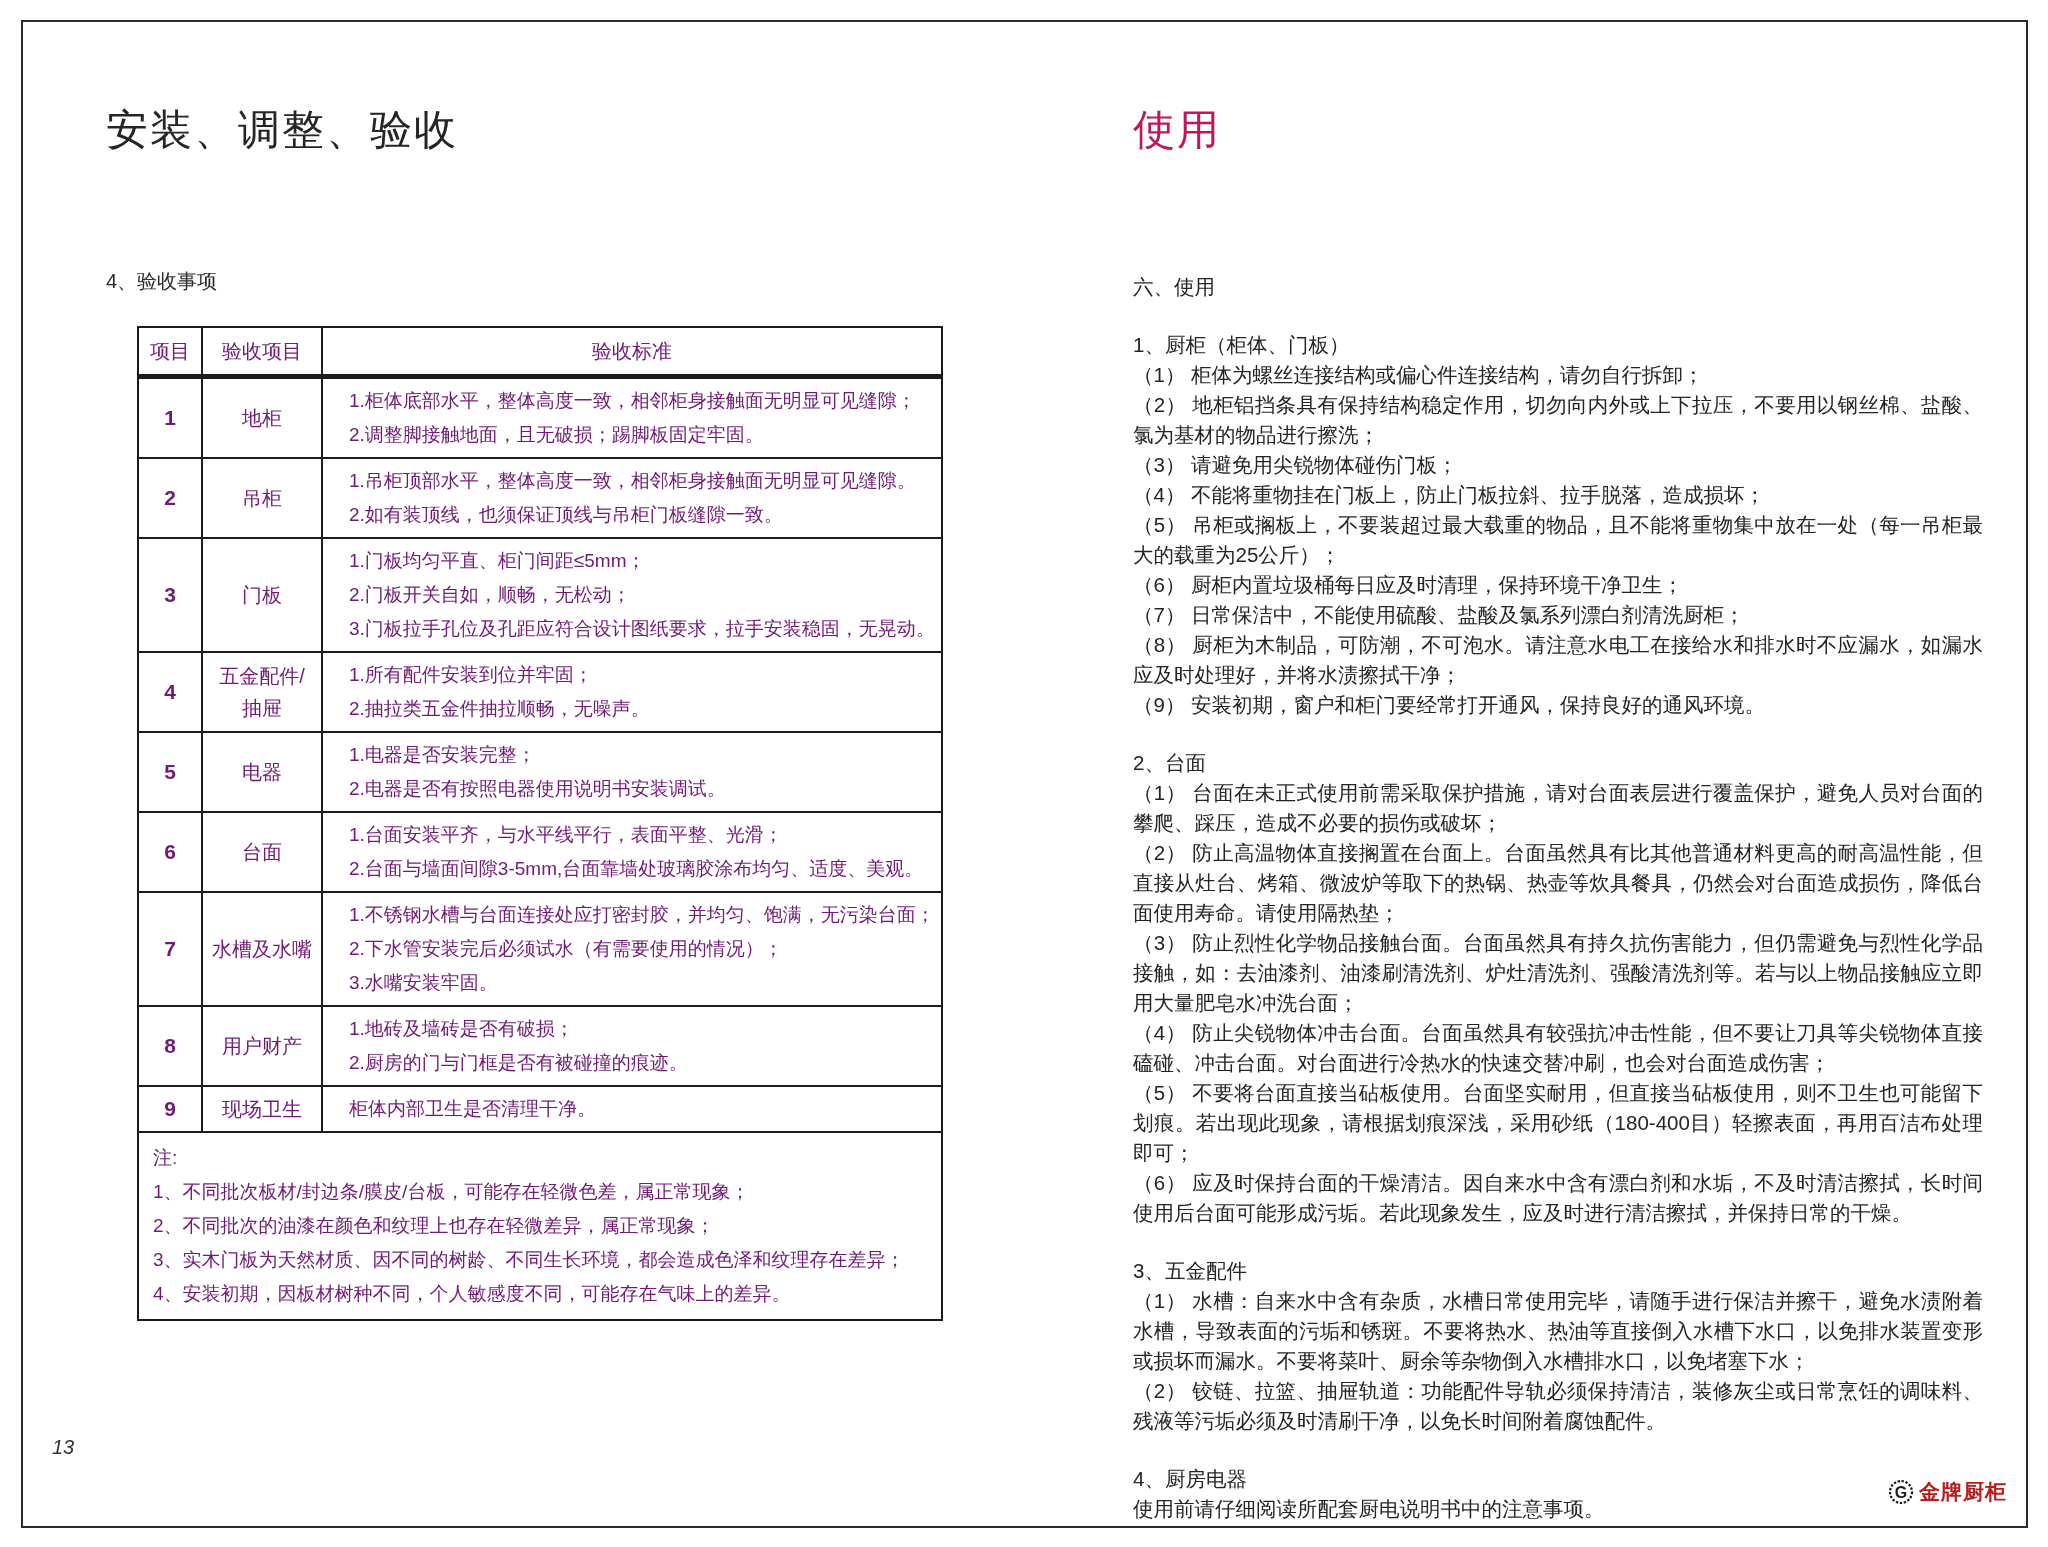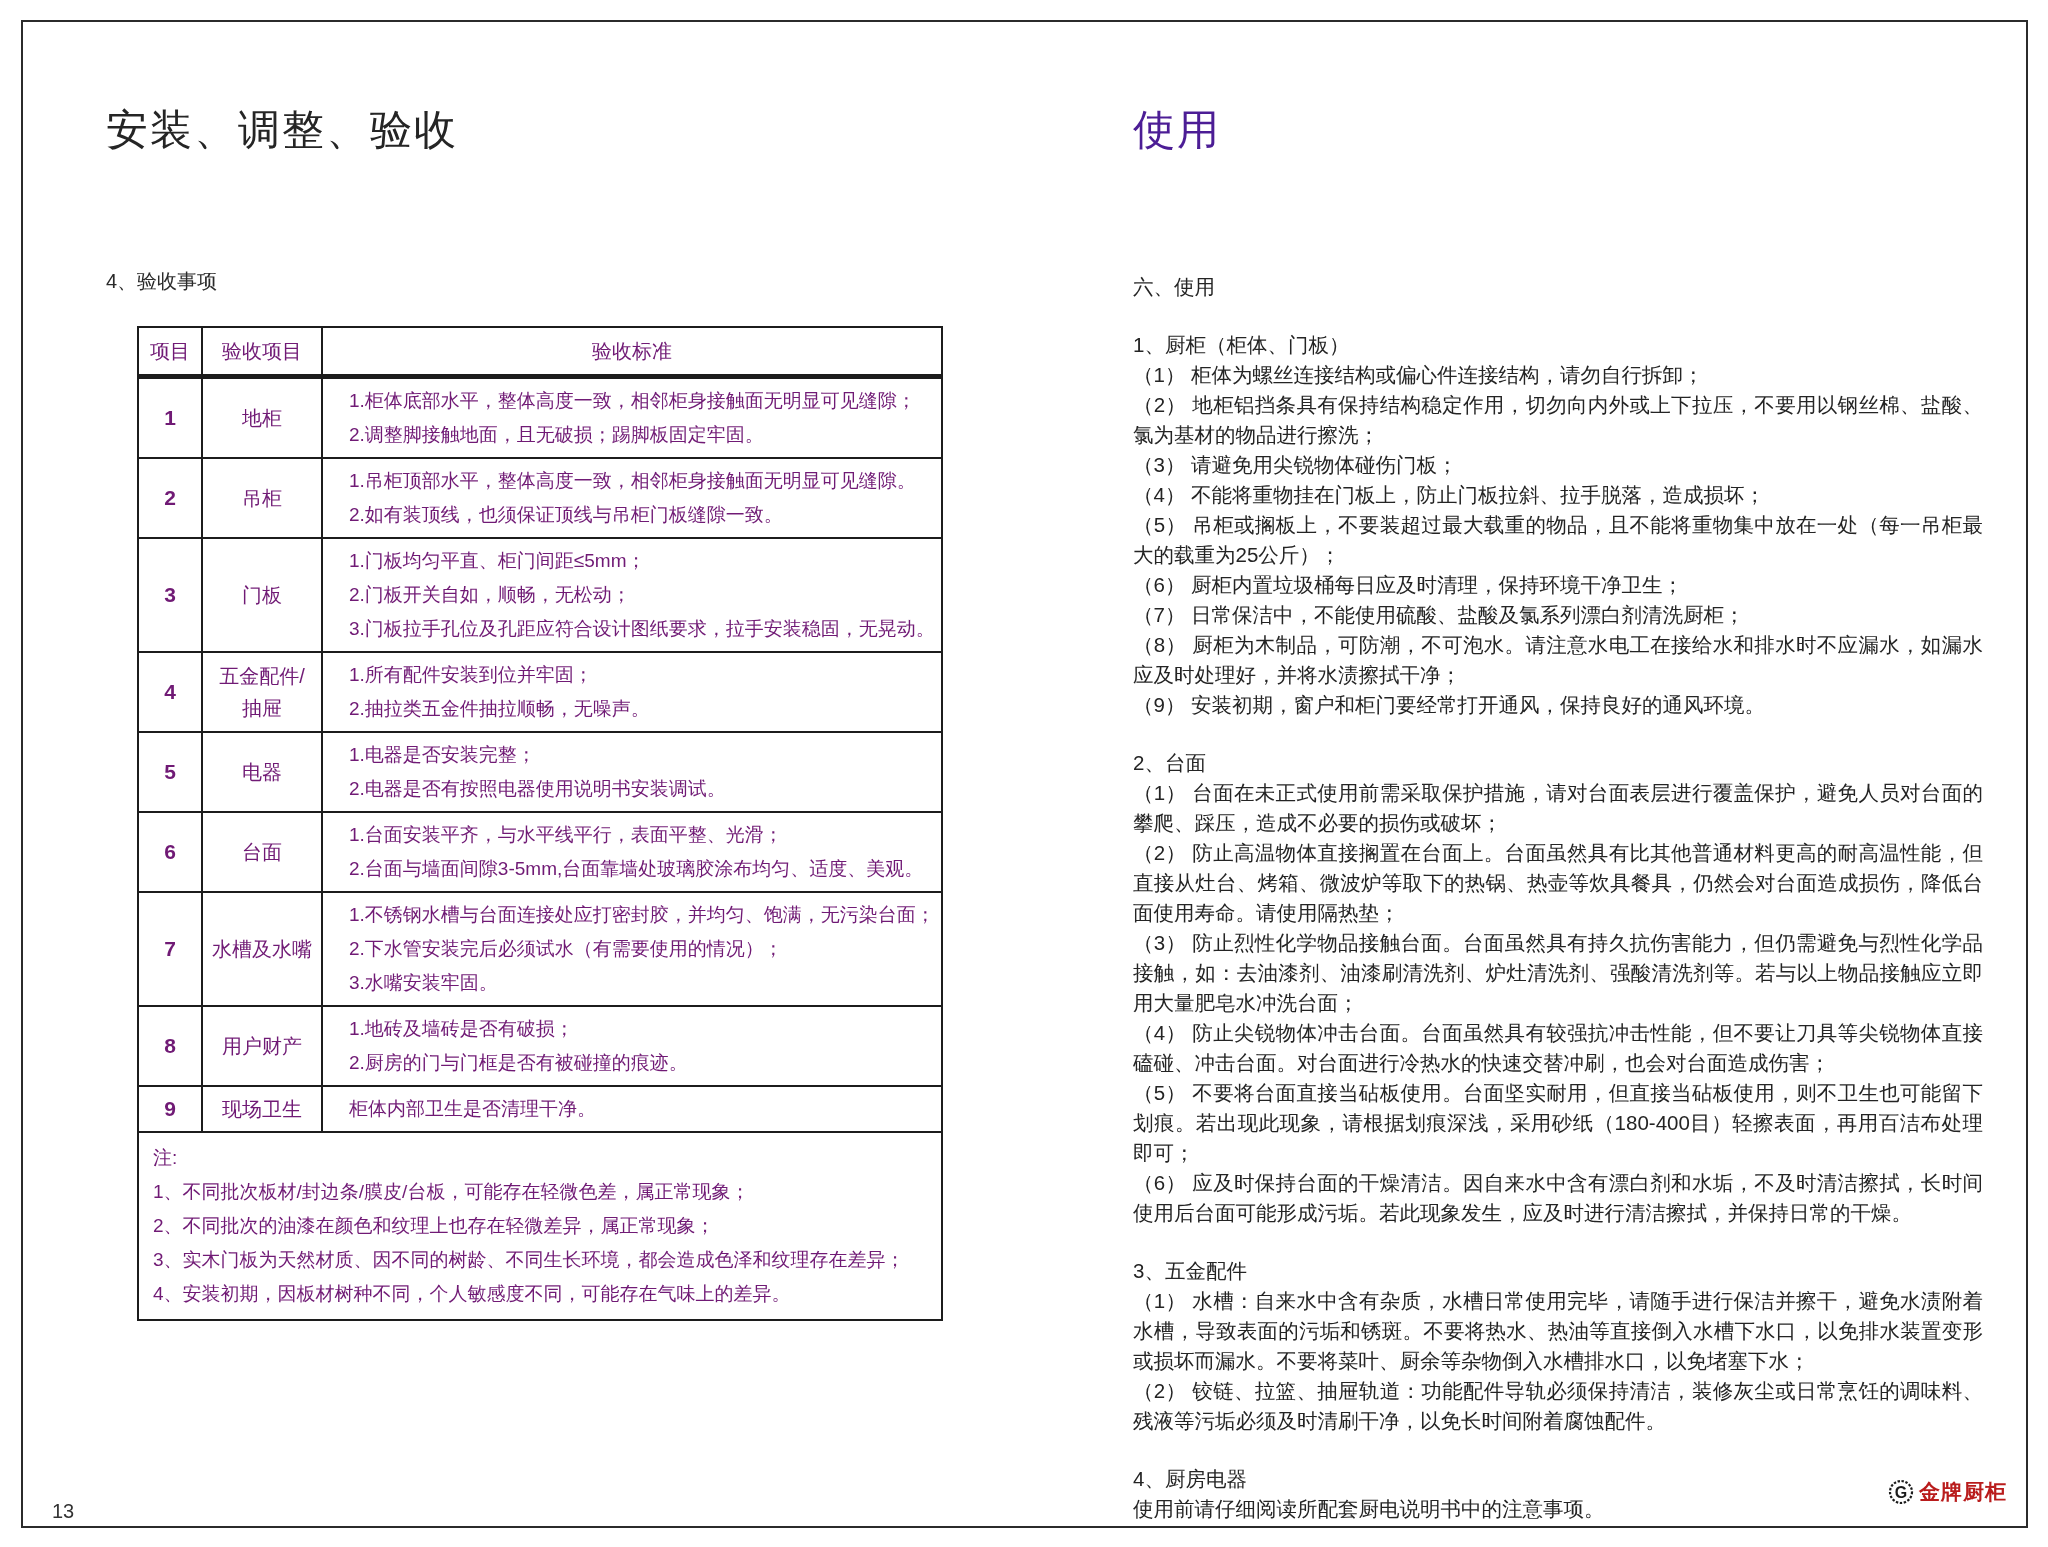--- a/index.html
+++ b/index.html
@@ -22,24 +22,24 @@
   table.vtable col.c1{width:64px;}
   table.vtable col.c2{width:120px;}
   table.vtable th,table.vtable td{border:2px solid #1c1c1c;vertical-align:middle;}
   table.vtable thead th{height:44px;font-weight:400;text-align:center;border-bottom-width:5px;}
   td.cell-num{text-align:center;font-weight:700;font-size:21px;}
   td.cell-item{text-align:center;line-height:32px;padding:4px 8px;word-break:break-all;}
   td.cell-desc{padding:5px 4px 5px 26px;text-align:left;}
   td.cell-desc .line{line-height:34px;font-size:19px;}
   td.cell-notes{padding:8px 14px;}
   td.cell-notes .line{line-height:34px;font-size:19px;}
-  .page-num{position:absolute;left:52px;top:1500px;font-size:20px;color:#333;}
+  .page-num{position:absolute;left:52px;top:1436px;font-size:20px;color:#333;font-style:italic;}
 
   
-  .right-title{position:absolute;left:1133px;top:102px;font-size:42px;font-weight:500;letter-spacing:2px;color:#4c1d95;}
+  .right-title{position:absolute;left:1133px;top:102px;font-size:42px;font-weight:500;letter-spacing:2px;color:#be185d;}
   .right-content{
     position:absolute;left:1133px;top:272px;width:850px;
     font-size:20.5px;line-height:30px;color:#242424;text-align:justify;
   }
   .right-content .sec-label{}
   .right-content .sec-heading{margin-top:28px;}
   .right-content p{margin:0;}
 
   
   .brand{position:absolute;left:1888px;top:1478px;display:flex;align-items:center;gap:5px;}

